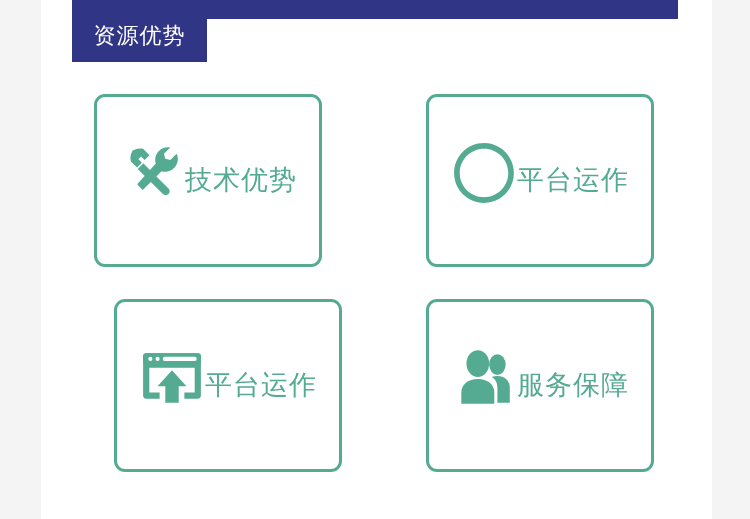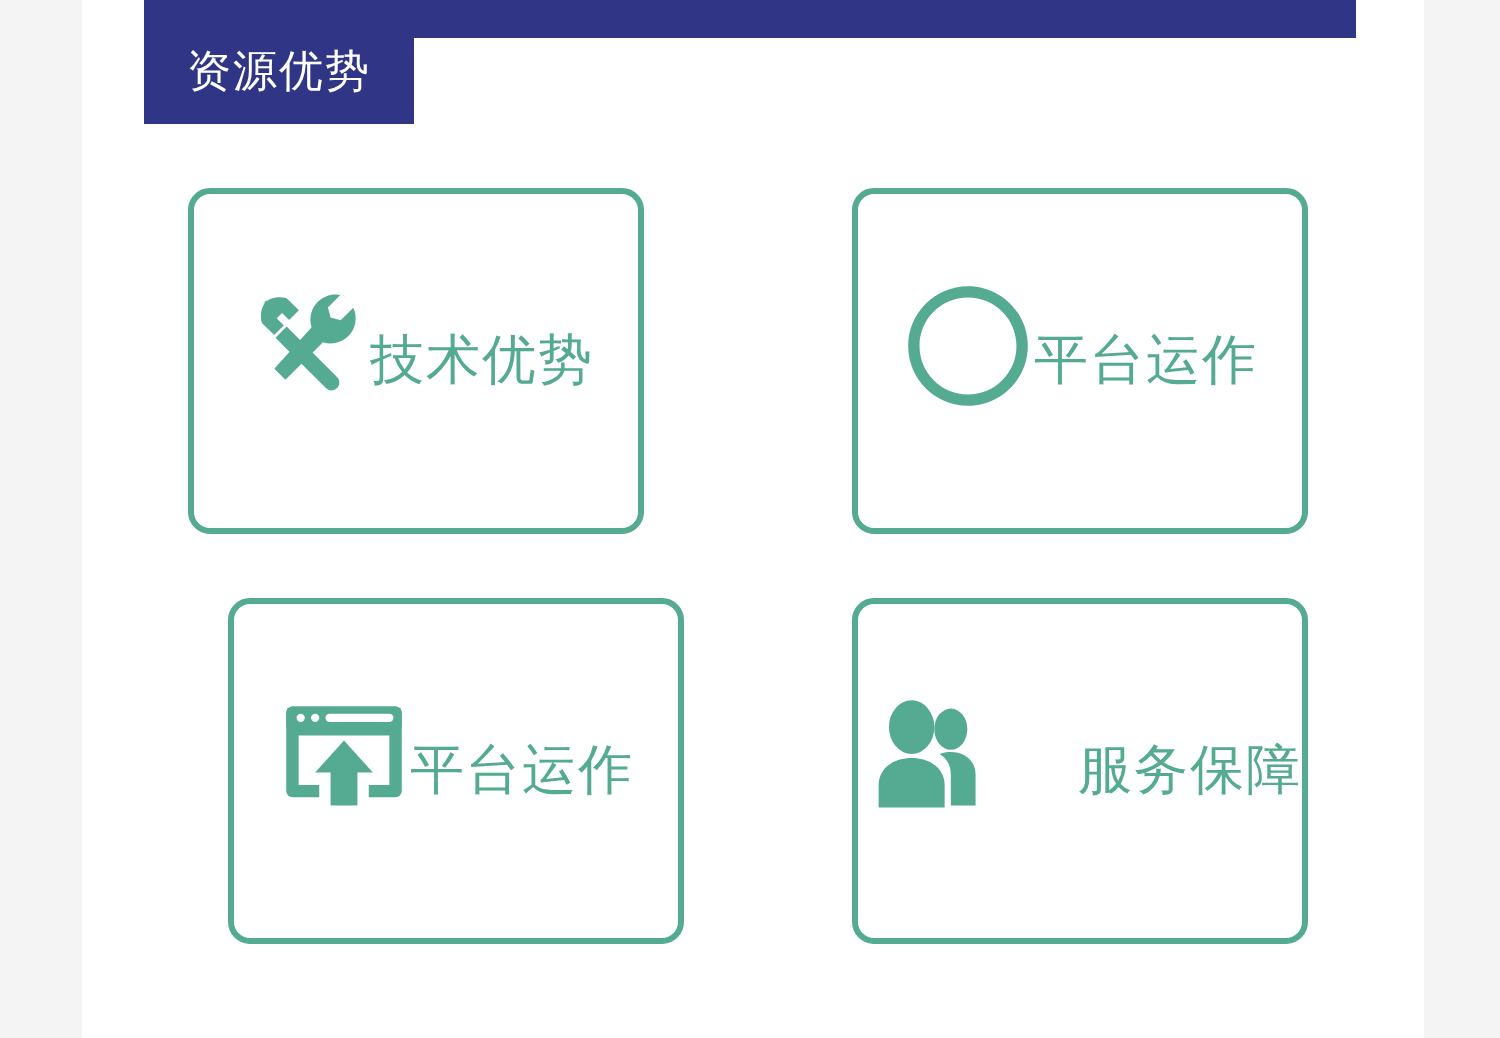--- a/index.html
+++ b/index.html
@@ -80,21 +80,21 @@
     border-radius: 11px;
     background: #ffffff;
     display: flex;
     flex-direction: row;
     align-items: center;
     justify-content: center;
   }
   .advantage-card.pos-0 { left: 0px;   top: 0px;   }
   .advantage-card.pos-1 { left: 332px; top: 0px;   }
   .advantage-card.pos-2 { left: 0px;   top: 205px; margin-left: 20px; }
-  .advantage-card.pos-3 { left: 332px; top: 205px; justify-content: space-between; }
+  .advantage-card.pos-3 { left: 332px; top: 205px; }
 
   .card-icon {
     width: 66px;
     height: 66px;
     display: block;
     margin-bottom: 16px;
   }
   .card-icon svg {
     width: 100%;
     height: 100%;

